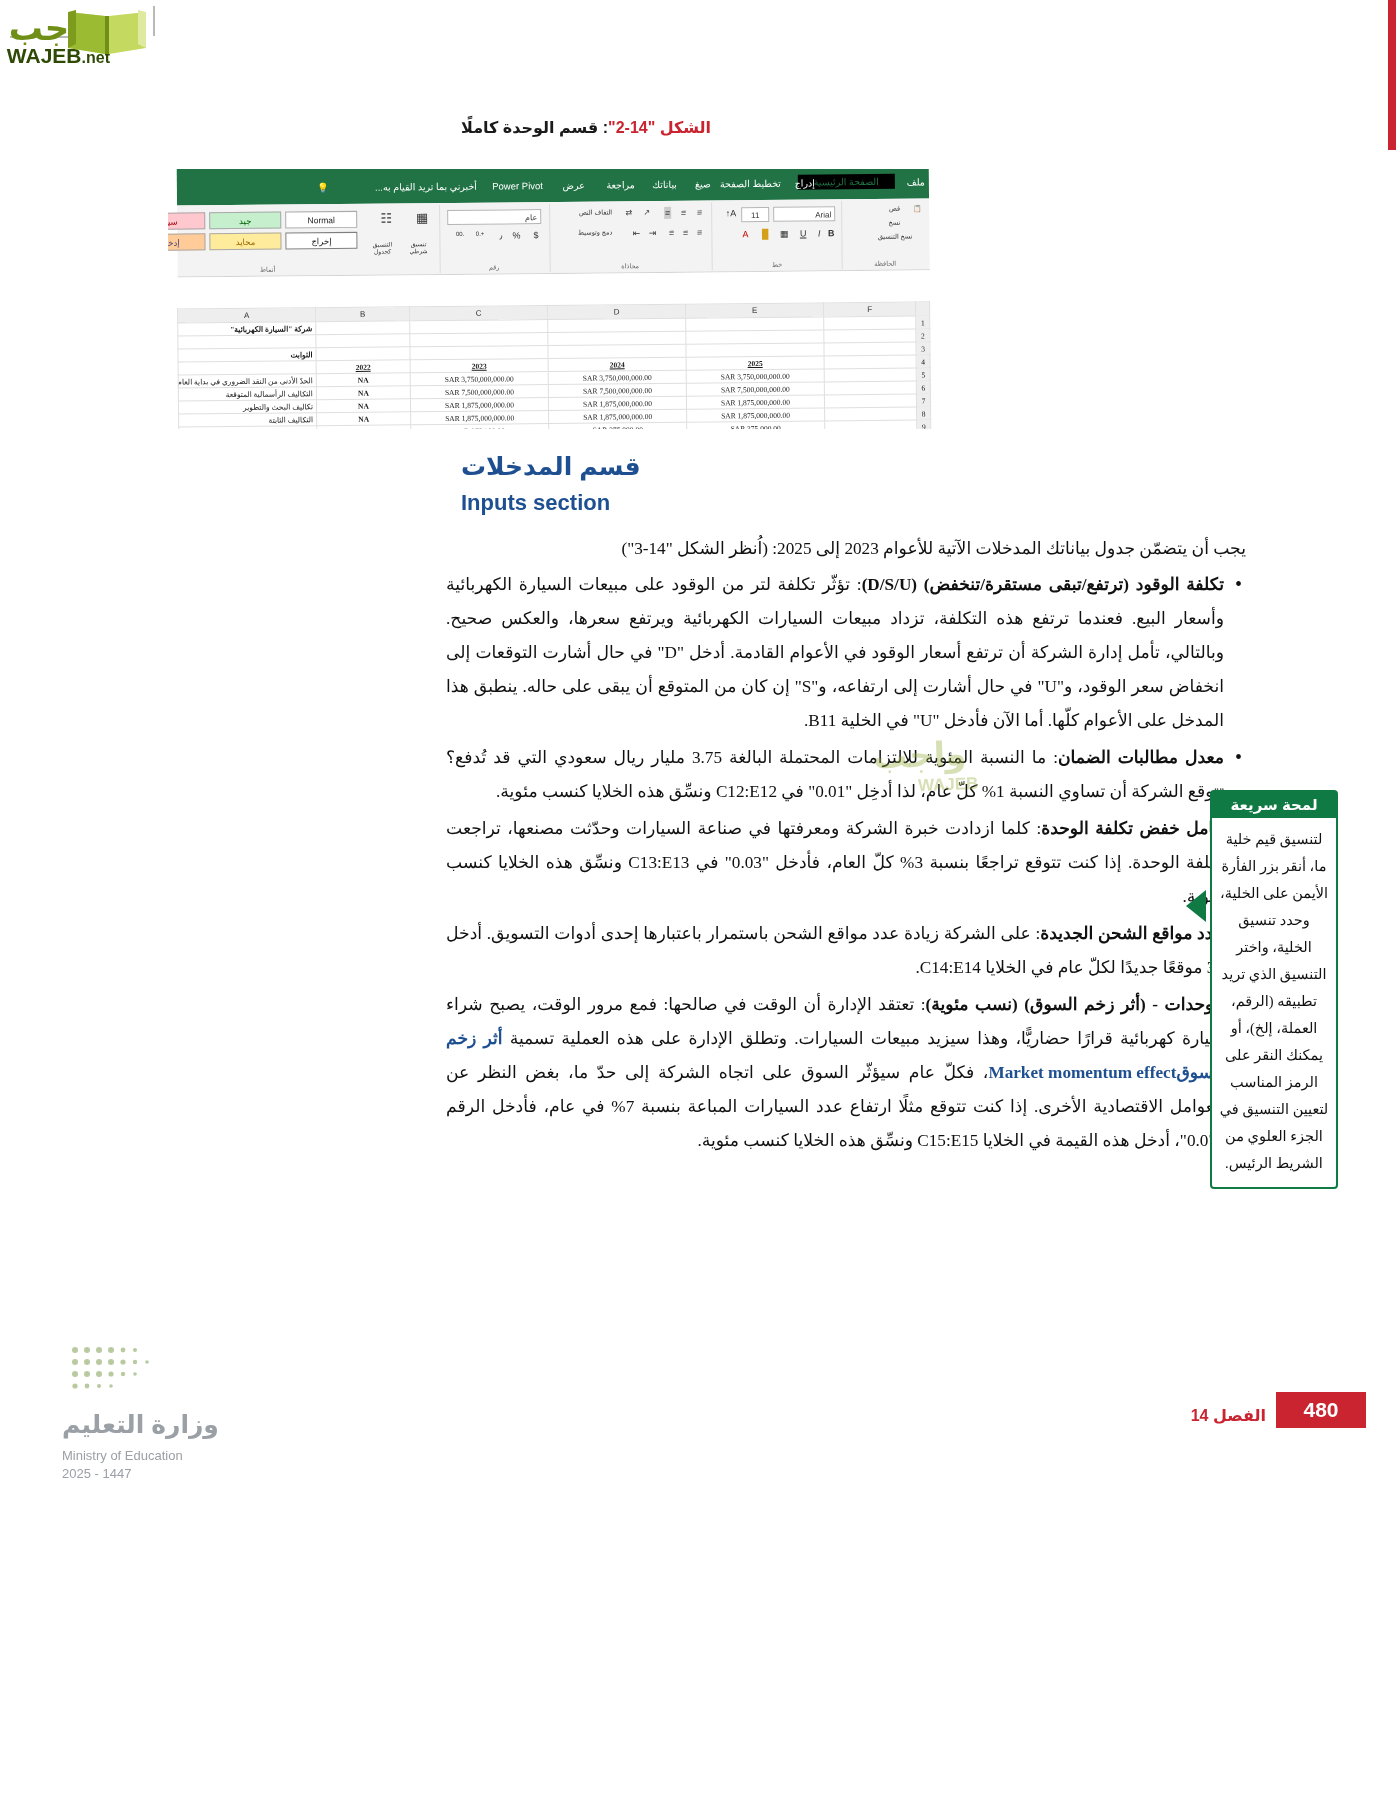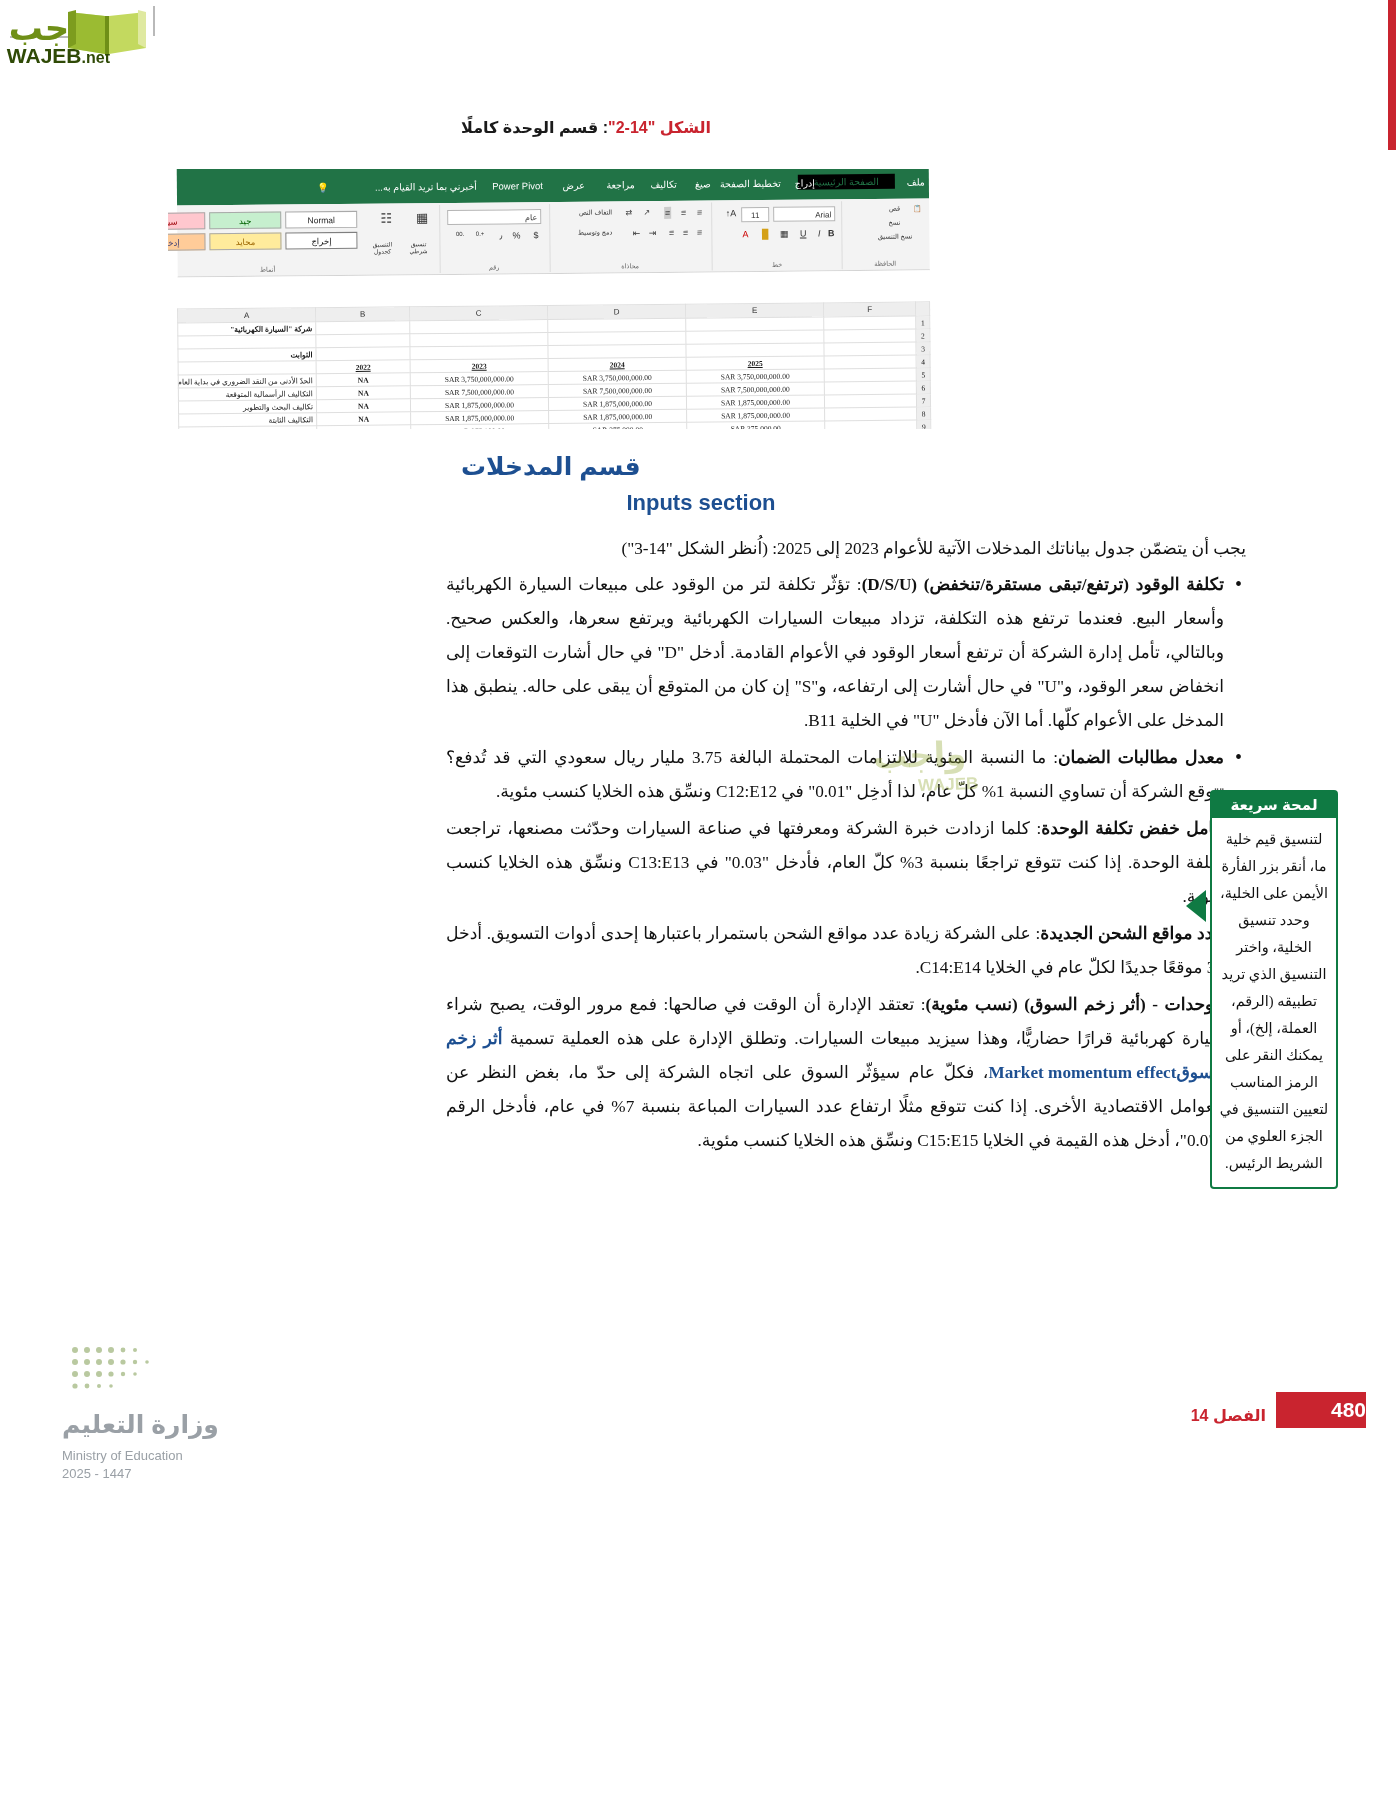--- a/index.html
+++ b/index.html
@@ -67,21 +67,21 @@
             font-family:"Liberation Sans",sans-serif; }
   td.abold { text-align:right; direction:rtl; font-weight:bold; font-size:7px;
             font-family:"Liberation Sans",sans-serif; }
   
   .tear-top { position:absolute; left:0; top:0; width:768px; height:14px; background:#fff; }
   .tear-bot { position:absolute; left:0; bottom:0; width:768px; height:16px; background:#fff; }
 
   
   .h-ar { position:absolute; right:455px; top:452px; width:480px; text-align:left;
           font-size:25px; font-weight:bold; color:#1d4f91; direction:rtl; }
-  .h-en { position:absolute; right:455px; top:490px; width:480px; text-align:center;
+  .h-en { position:absolute; right:455px; top:490px; width:480px; text-align:left;
           font-size:22px; font-weight:bold; color:#1d4f91; direction:ltr; }
 
   
   .body-col { position:absolute; right:150px; top:532px; width:800px;
               direction:rtl; text-align:justify; color:#111; }
   .para { font-size:17.2px; line-height:34px; margin-bottom:2px;
           font-family:"Liberation Serif","DejaVu Serif",serif; }
   ul.blist { list-style:none; margin:0; padding:0; }
   ul.blist > li { position:relative; padding-right:22px; font-size:17.2px; line-height:34px;
           margin-bottom:3px; font-family:"Liberation Serif","DejaVu Serif",serif;
@@ -116,21 +116,21 @@
   
   .dots { position:absolute; left:70px; top:1345px; width:120px; height:46px; }
   .moe-ar { position:absolute; left:62px; top:1410px; font-size:25px; font-weight:bold;
             color:#9aa0a6; letter-spacing:2px; direction:rtl; }
   .moe-en { position:absolute; left:62px; top:1448px; font-size:13px; color:#9aa0a6;
             direction:ltr; }
   .moe-yr { position:absolute; left:62px; top:1466px; font-size:13px; color:#9aa0a6;
             direction:ltr; }
   .pgnum { position:absolute; right:30px; bottom:372px; width:90px; height:36px;
            background:#c9242f; color:#fff; font-size:21px; font-weight:bold;
-           line-height:36px; }
+           text-align:center; line-height:36px; }
   .chapter { position:absolute; right:130px; bottom:375px; font-size:16px; font-weight:bold;
            color:#c9242f; direction:rtl; }
 
   
   .wm { position:absolute; right:430px; top:735px; font-size:34px; font-weight:bold;
         color:rgba(150,170,60,0.38); direction:rtl; transform:rotate(-2deg); }
   .wm2 { position:absolute; right:418px; top:775px; font-size:17px; font-weight:bold;
         color:rgba(150,170,60,0.38); direction:ltr; transform:rotate(-2deg); }
 </style>
 </head>
@@ -162,21 +162,21 @@
     <div class="xl-skew">
 
       <div class="xl-green"></div>
       <div class="xl-qa">⌸ ↺ ↻ ▾</div>
       <div class="xl-tabrow">
         <span class="tab" style="right:4px">ملف</span>
         <span class="tab active" style="right:34px">الصفحة الرئيسية</span>
         <span class="tab" style="right:114px">إدراج</span>
         <span class="tab" style="right:148px">تخطيط الصفحة</span>
         <span class="tab" style="right:218px">صيغ</span>
-        <span class="tab" style="right:252px">تكاليف</span>
+        <span class="tab" style="right:252px">بياناتك</span>
         <span class="tab" style="right:294px">مراجعة</span>
         <span class="tab" style="right:344px">عرض</span>
         <span class="tab" style="right:386px">Power Pivot</span>
         <span class="tab" style="right:452px">أخبرني بما تريد القيام به...</span>
         <span class="tab" style="right:600px">💡</span>
       </div>
 
       <div class="xl-ribbon">
 
         <div class="xl-grp" style="right:2px; width:86px;">

